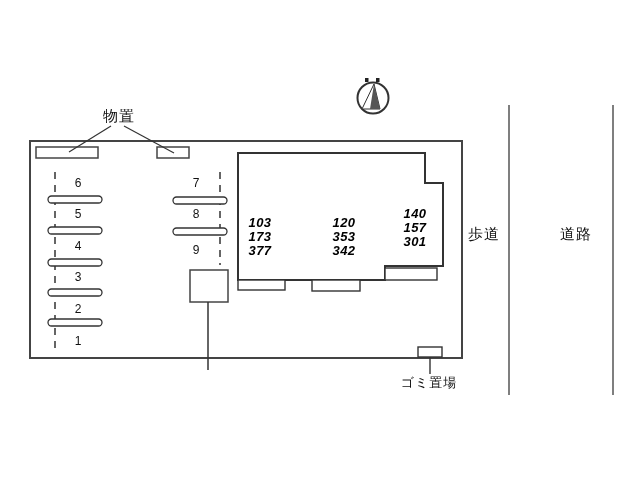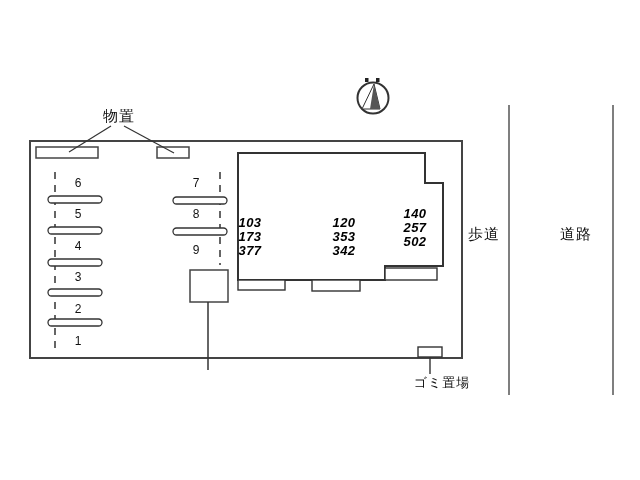--- a/index.html
+++ b/index.html
@@ -96,34 +96,34 @@
   <div class="num" style="left:78px;top:214px;">5</div>
   <div class="num" style="left:78px;top:246px;">4</div>
   <div class="num" style="left:78px;top:277px;">3</div>
   <div class="num" style="left:78px;top:309px;">2</div>
   <div class="num" style="left:78px;top:341px;">1</div>
 
   <div class="num" style="left:196px;top:183px;">7</div>
   <div class="num" style="left:196px;top:214px;">8</div>
   <div class="num" style="left:196px;top:250px;">9</div>
 
-  <div class="units" style="left:250px;top:237px;">
+  <div class="units" style="left:260px;top:237px;">
     <div>103</div>
     <div>173</div>
     <div>377</div>
   </div>
   <div class="units" style="left:344px;top:237px;">
     <div>120</div>
     <div>353</div>
     <div>342</div>
   </div>
   <div class="units" style="left:415px;top:228px;">
     <div>140</div>
-    <div>257</div>
-    <div>502</div>
+    <div>157</div>
+    <div>301</div>
   </div>
 
-  <div class="lbl jp13" style="left:442px;top:383px;text-align:center;">ゴミ置場</div>
+  <div class="lbl jp13" style="left:429px;top:383px;text-align:center;">ゴミ置場</div>
 
   <div class="lbl jp15" style="left:484px;top:234px;">歩道</div>
   <div class="lbl jp15" style="left:576px;top:234px;">道路</div>
 
 </div>
 
 </body></html>

